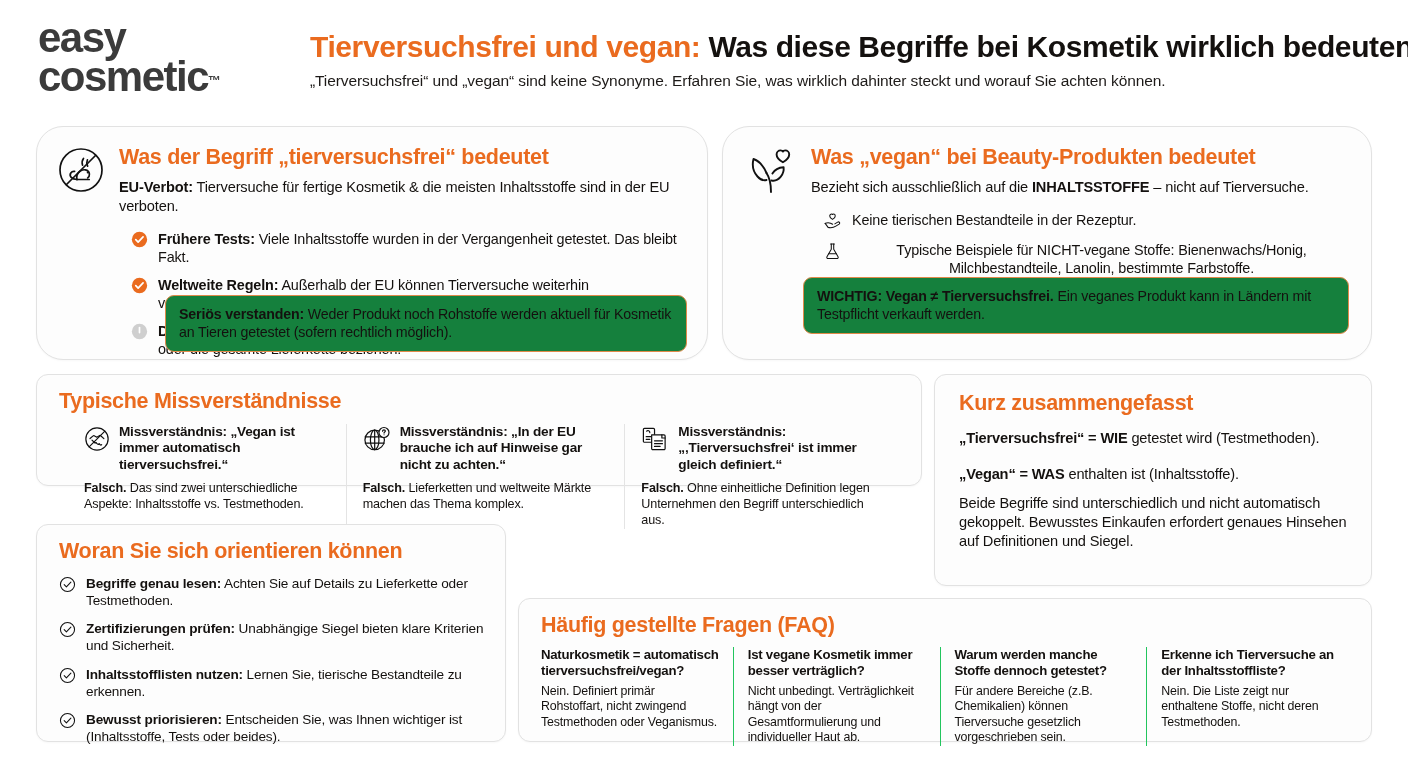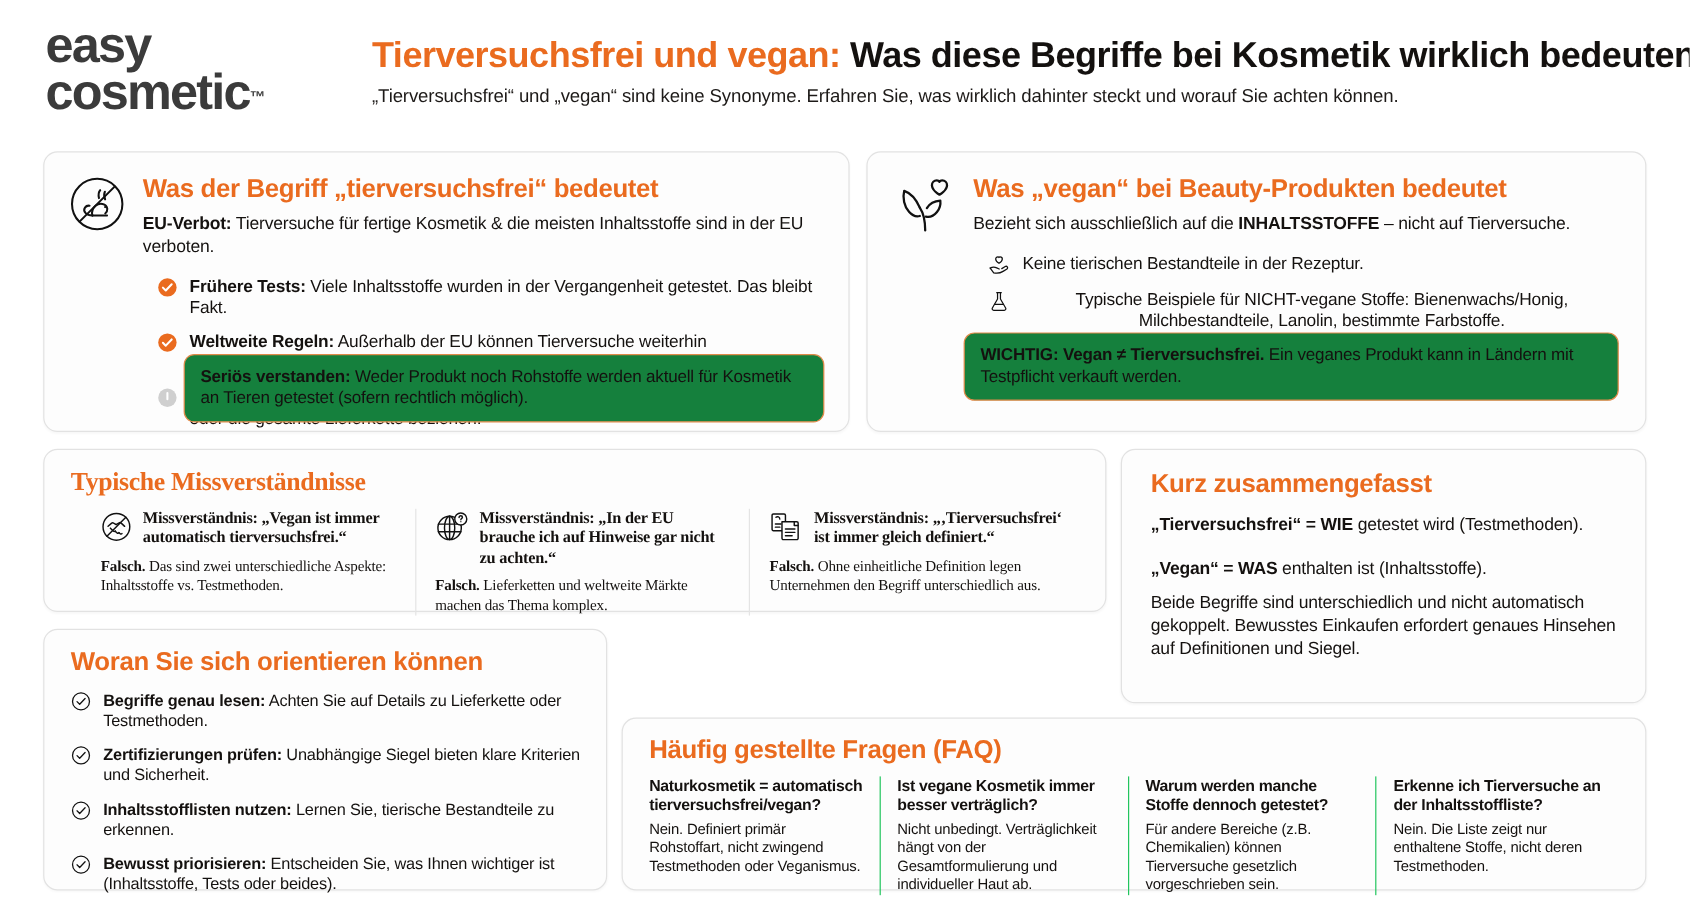--- a/index.html
+++ b/index.html
@@ -28,21 +28,21 @@
   
   .card {
     position: absolute;
     border: 1px solid #e2e2e2;
     border-radius: 12px;
     background: #fdfdfd;
     box-shadow: 0 1px 2px rgba(0,0,0,0.03);
   }
   .card-title { color: #ea6b1f; font-weight: bold; letter-spacing: -0.3px; }
 
-  .c-toprow { top: 126px; height: 234px; }
+  .c-toprow { top: 126px; height: 234px; border-radius: 27px; }
   #card-cruelty { left: 36px; width: 672px; padding: 18px 20px 16px 20px; }
   #card-vegan   { left: 722px; width: 650px; padding: 18px 20px 16px 22px; }
 
   .head-row { display: flex; align-items: flex-start; gap: 14px; }
   .head-icon { flex: 0 0 auto; margin-top: 1px; }
   .head-body { flex: 1; }
   .head-body .card-title { font-size: 21.5px; line-height: 1.15; }
   .lead { font-size: 14.6px; line-height: 1.3; margin-top: 8px; letter-spacing: -0.15px; }
   .lead b { font-weight: bold; }
 
@@ -55,25 +55,25 @@
   .callout {
     border: 1.5px solid #e08a4a;
     background: #15803d;
     border-radius: 9px;
     padding: 9px 13px;
     font-size: 14.2px;
     line-height: 1.3;
     letter-spacing: -0.15px;
   }
   .callout b { font-weight: bold; }
-  #callout-serios { position: absolute; left: 116px; right: 20px; top: 168px; }
+  #callout-serios { position: absolute; left: 128px; right: 20px; top: 168px; }
   #callout-wichtig { position: absolute; left: 80px; right: 22px; top: 150px; }
 
   
-  #card-missverstaendnisse { top: 374px; left: 36px; width: 886px; height: 136px; padding: 14px 18px 12px 22px; font-family: Liberation Serif, serif; }
+  #card-missverstaendnisse { top: 374px; left: 36px; width: 886px; height: 112px; padding: 14px 18px 12px 22px; }
   #card-missverstaendnisse .card-title { font-size: 21.5px; }
   .mis-grid { display: flex; gap: 0; margin-top: 10px; margin-left: 25px; }
   .mis-col { flex: 1 1 0; padding-right: 14px; }
   .mis-col + .mis-col { border-left: 1px solid #e4e4e4; padding-left: 16px; }
   .mis-q { display: flex; align-items: flex-start; gap: 9px; }
   .mis-q .mi { flex: 0 0 auto; margin-top: 2px; }
   .mis-q-t { font-size: 13.6px; font-weight: bold; line-height: 1.21; letter-spacing: -0.2px; }
   .mis-a { font-size: 12.6px; line-height: 1.25; margin-top: 8px; letter-spacing: -0.15px; }
   .mis-a b { font-weight: bold; }
 

